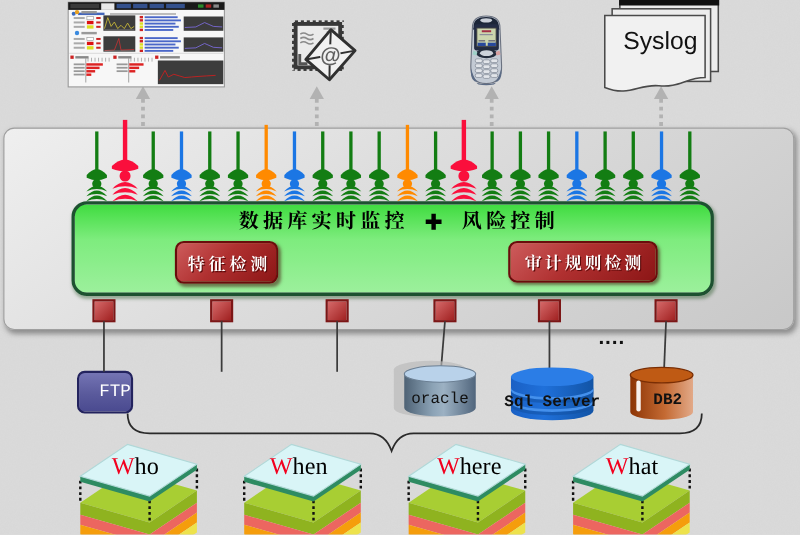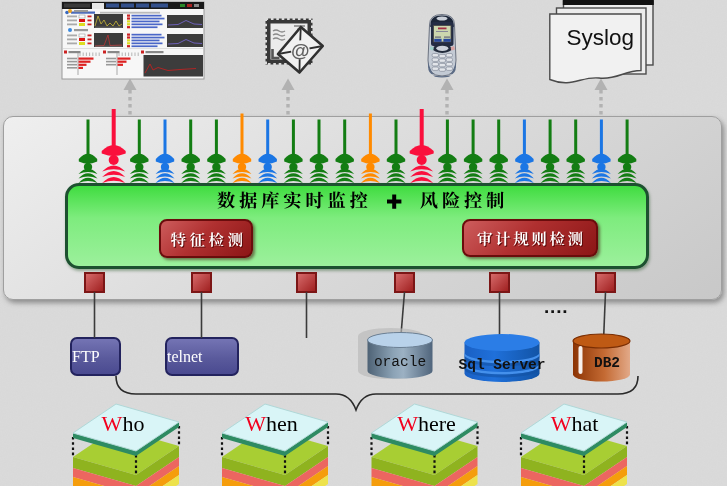--- a/index.html
+++ b/index.html
@@ -1,20 +1,20 @@
 <!DOCTYPE html>
 <html><head><meta charset="utf-8">
 <style>
 html,body{margin:0;padding:0;width:727px;height:486px;overflow:hidden;background:#dbdbdb;font-family:"Liberation Sans",sans-serif;}
 #stage{position:absolute;top:0;left:0;width:727px;height:486px;}
 .panel{position:absolute;left:3px;top:116px;width:717px;height:182px;border:1px solid #9f9f9f;border-radius:10px;background:linear-gradient(145deg,#efefef 0%,#dedede 40%,#c8c8c8 100%);box-shadow:2px 3px 5px rgba(80,80,80,.55);}
 .green{position:absolute;left:65px;top:183px;width:578px;height:80px;border:3px solid #1d5130;border-radius:14px;background:linear-gradient(180deg,#40dc40 0%,#7eec7e 40%,#9cf09c 100%);box-shadow:1px 2px 3px rgba(0,60,0,.35);}
 .rbtn{position:absolute;border:2px solid #6a0c0c;border-radius:8px;background:linear-gradient(135deg,#cd5c5c 0%,#b03030 45%,#8c1616 100%);box-shadow:2px 2px 3px rgba(60,0,0,.5);}
 .rsq{position:absolute;top:272px;width:17px;height:17px;border:2px solid #7c1616;background:linear-gradient(135deg,#d66a6a,#a02020);}
-.pbox{position:absolute;top:337px;height:35px;border:2.5px solid #23235e;border-radius:7px;background:linear-gradient(180deg,#7474b4 0%,#5a5a9c 55%,#4a4a90 100%);color:#fff;font-family:Liberation Serif, serif;font-size:16px;text-align:left;line-height:35px;}
+.pbox{position:absolute;top:337px;height:35px;border:2.5px solid #23235e;border-radius:7px;background:linear-gradient(180deg,#7474b4 0%,#5a5a9c 55%,#4a4a90 100%);color:#fff;font-family:Liberation Mono, monospace;font-size:16px;text-align:right;line-height:35px;}
 </style></head>
 <body>
 <div id="stage">
 <svg width="727" height="486" style="position:absolute;top:0;left:0">
 <filter id="grain">
         <feTurbulence type="fractalNoise" baseFrequency="0.8" numOctaves="2" result="n"></feTurbulence>
         <feColorMatrix in="n" type="matrix" values="0 0 0 0 0.45 0 0 0 0 0.45 0 0 0 0 0.45 0 0 0 0.5 0"></feColorMatrix>
       </filter>
 <rect width="727" height="486" filter="url(#grain)" opacity="0.16"></rect>
 </svg>
@@ -40,21 +40,20 @@
 <div class="green"></div>
 <div class="rbtn" style="left:159px;top:219px;width:90px;height:35px"></div>
 <div class="rbtn" style="left:462px;top:219px;width:132px;height:34px"></div>
 <div class="rsq" style="left:84px"></div>
 <div class="rsq" style="left:191px"></div>
 <div class="rsq" style="left:296px"></div>
 <div class="rsq" style="left:394px"></div>
 <div class="rsq" style="left:489px"></div>
 <div class="rsq" style="left:595px"></div>
 <div class="pbox" style="left:70px;width:47px">FTP</div>
-<div class="pbox" style="left:165px;width:70px">telnet</div>
 <svg width="727" height="486" style="position:absolute;top:0;left:0">
 <defs>
 <linearGradient id="oraBody" x1="0" y1="0" x2="1" y2="0">
 <stop offset="0" stop-color="#4e6275"></stop>
           <stop offset="0.4" stop-color="#8ca3b6"></stop>
           <stop offset="0.55" stop-color="#9cb1c3"></stop>
           <stop offset="1" stop-color="#50657c"></stop>
 </linearGradient>
 <linearGradient id="sqlBody" x1="0" y1="0" x2="1" y2="0">
 <stop offset="0" stop-color="#1a60c4"></stop>

